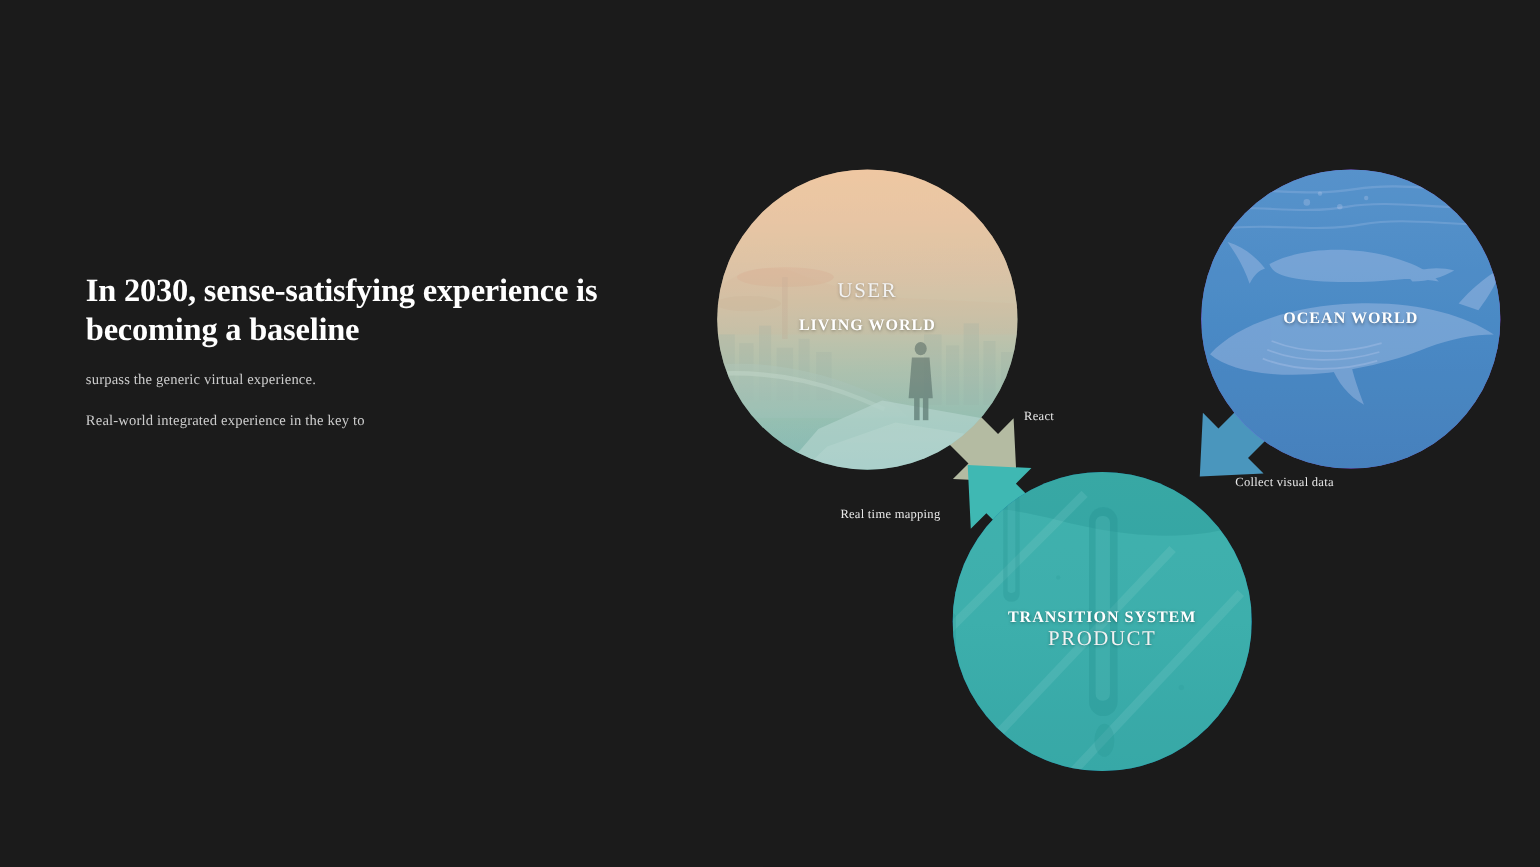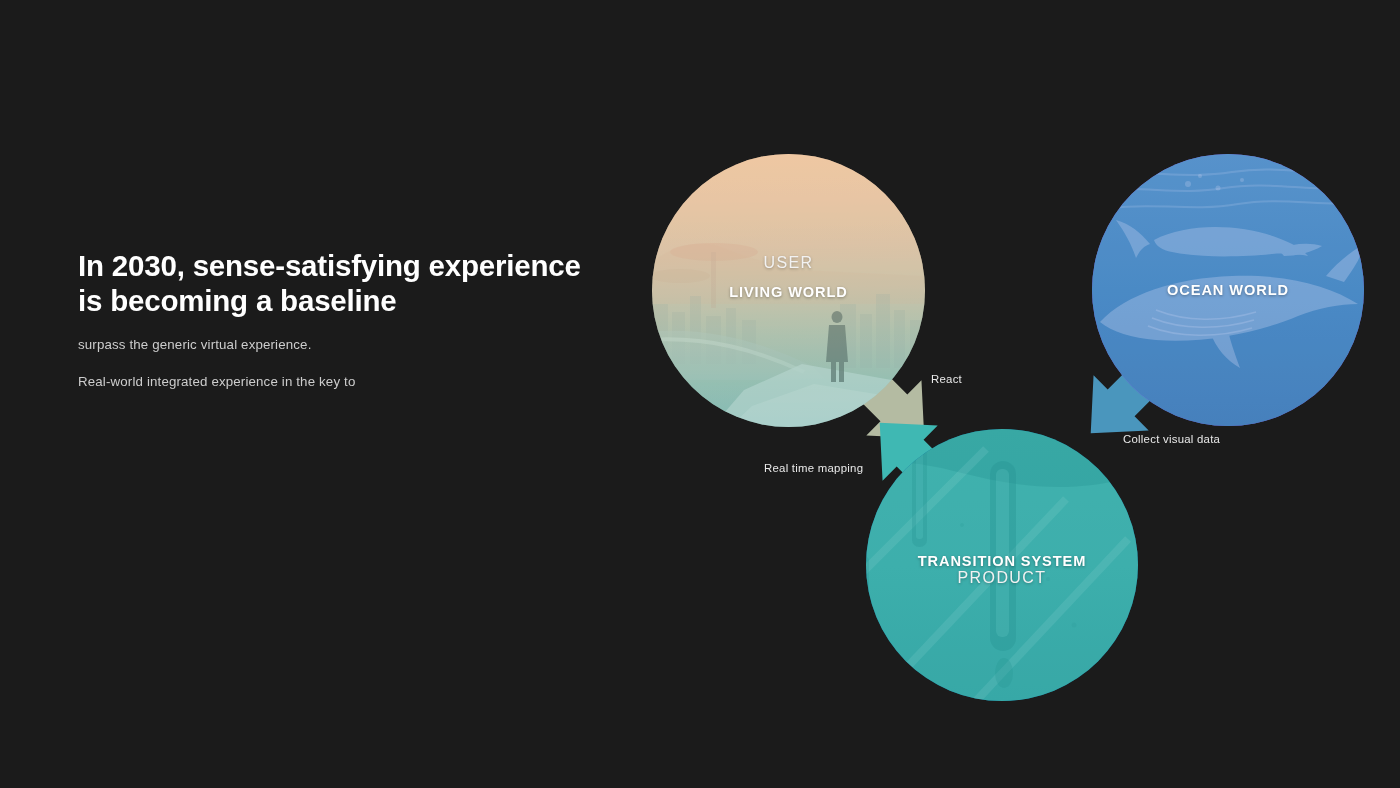--- a/index.html
+++ b/index.html
@@ -12,20 +12,21 @@
     height: 788px;
     overflow: hidden;
     font-family: "Liberation Sans", sans-serif;
     -webkit-font-smoothing: antialiased;
   }
   #slide {
     position: relative;
     width: 1400px;
     height: 788px;
     background: #1b1b1b;
+    font-family: Liberation Serif, serif;
   }
 
   
   #left-panel {
     position: absolute;
     left: 78px;
     top: 248px;
     width: 560px;
   }
   #headline {
@@ -85,21 +86,21 @@
     overflow: hidden;
   }
   .node-label-wrap {
     position: absolute;
     left: 0;
     width: 100%;
     text-align: center;
     z-index: 6;
   }
   .lbl-sub {
-    font-size: 16px;
+    font-size: 19px;
     letter-spacing: 1.4px;
     color: #f2f2f2;
     font-weight: 400;
     text-shadow: 0 1px 3px rgba(0,0,0,.30);
   }
   .lbl-main {
     font-size: 14.6px;
     letter-spacing: 0.9px;
     color: #ffffff;
     font-weight: 700;

